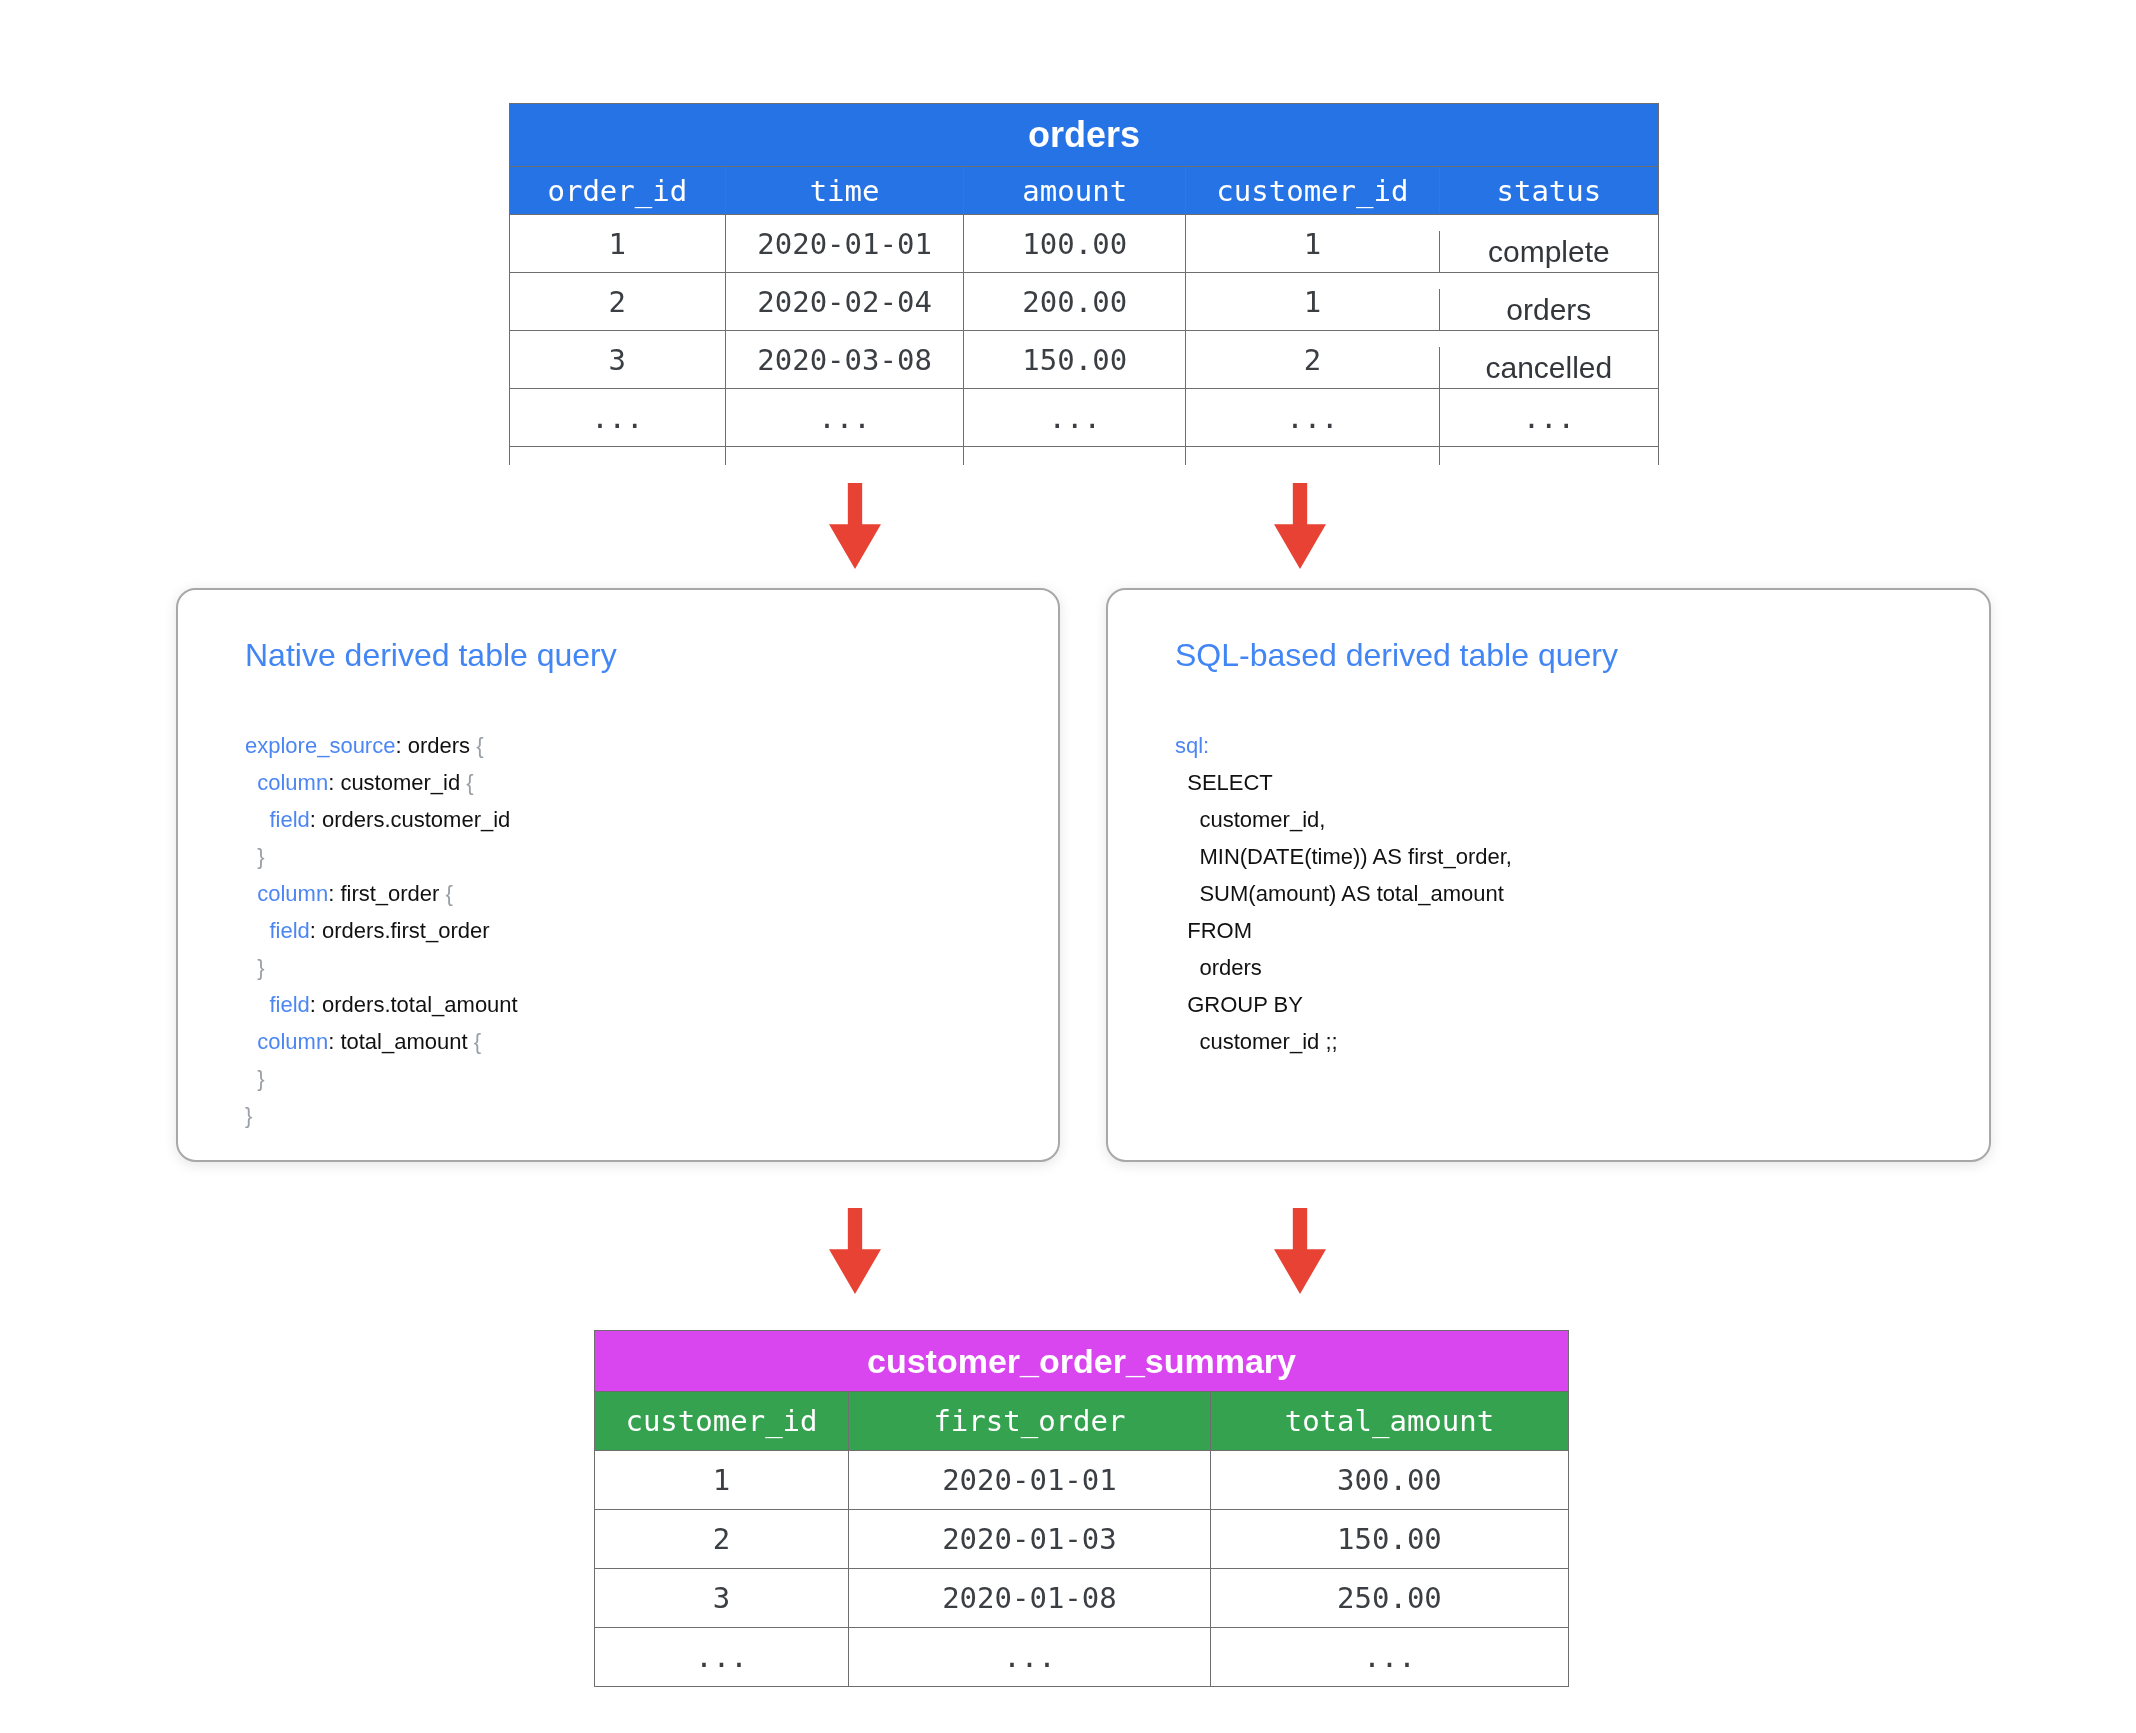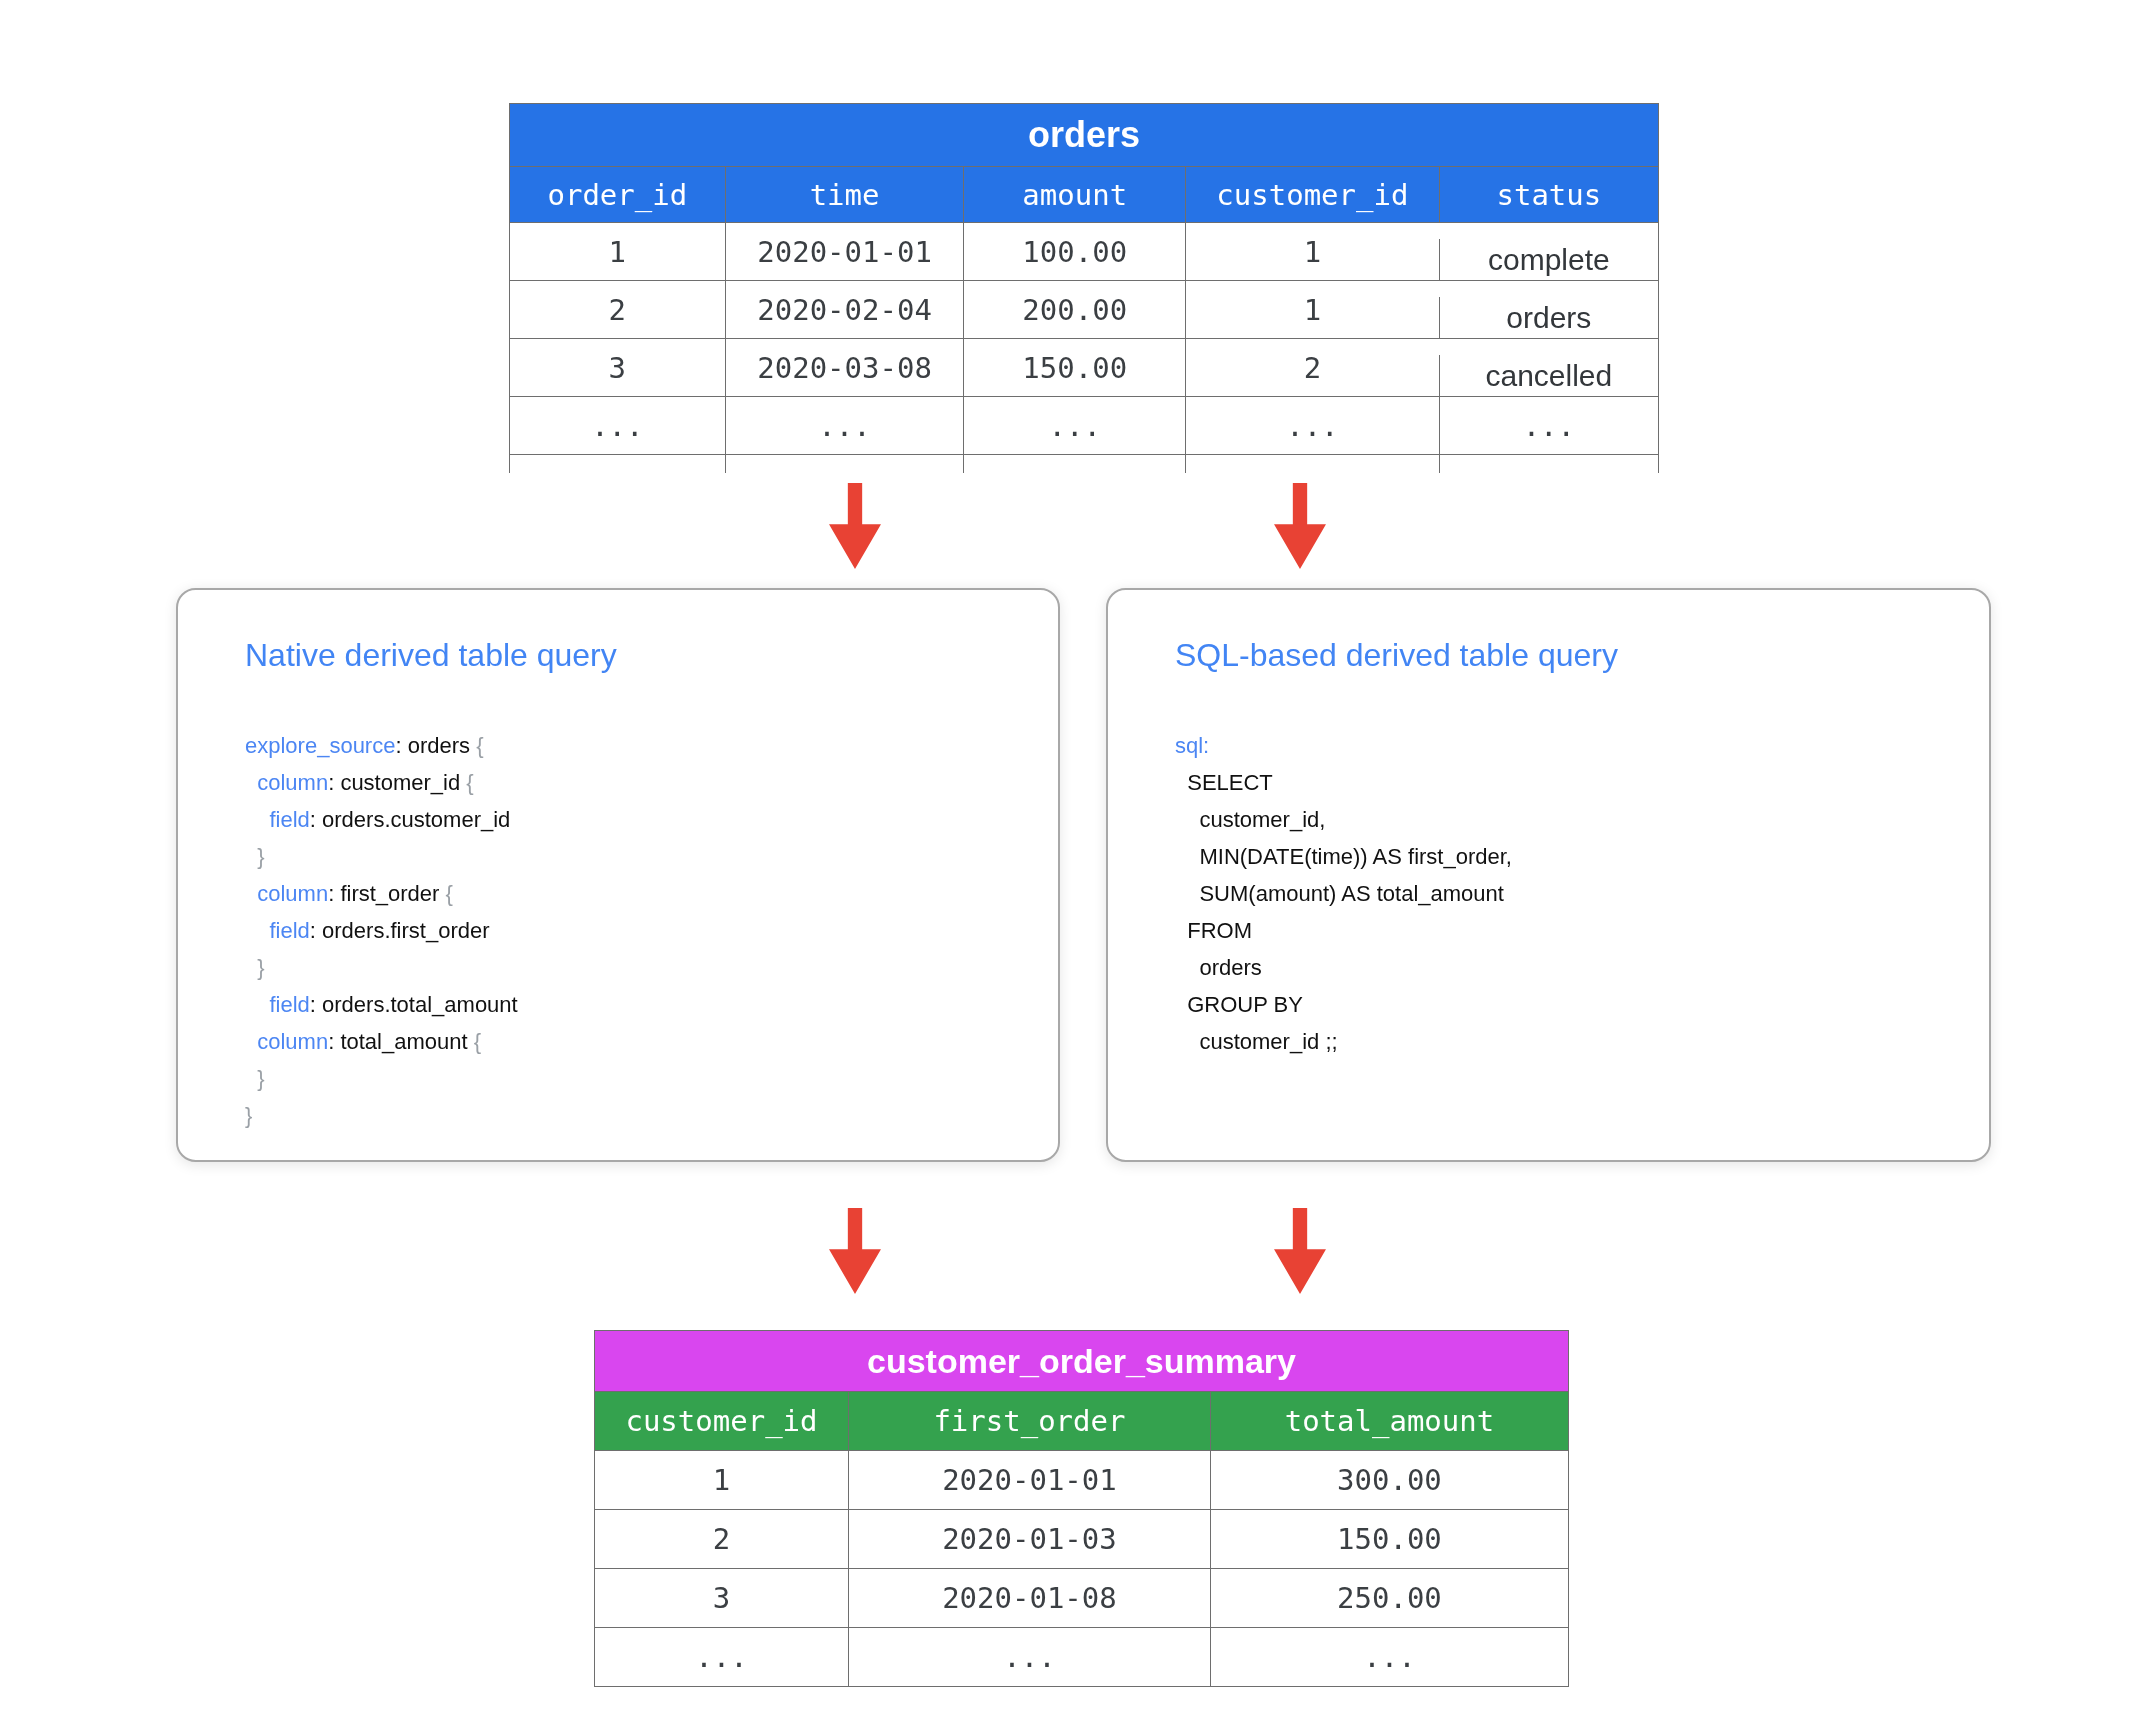--- a/index.html
+++ b/index.html
@@ -13,21 +13,21 @@
   .t-row{display:grid;border-top:1.8px solid #6e6e6e;box-sizing:border-box;}
   .t-cell{display:flex;align-items:center;justify-content:center;box-sizing:border-box;
           font-family:"DejaVu Sans Mono","Liberation Mono",monospace;overflow:hidden;}
   .t-cell + .t-cell{border-left:1.8px solid #6e6e6e;}
   .t-cell.sans{font-family:"Liberation Sans","DejaVu Sans",sans-serif;}
 
   
   .orders{left:509px;top:103px;width:1150px;border-bottom:none;}
   .orders .t-title{height:62px;background:#2673e6;font-size:36px;}
   .orders .t-row{grid-template-columns:18.7% 20.8% 19.3% 22.1% 19.1%;}
-  .orders .head{height:56px;background:#2673e6;text-align:center;}
+  .orders .head{height:48px;background:#2673e6;text-align:center;}
   .orders .head .t-cell{color:#ffffff;font-size:29px;}
   .orders .body-row{height:58px;}
   .orders .body-row .t-cell{color:#3b3f43;font-size:29px;}
   .orders .body-row .t-cell.sans{font-size:30px;color:#33373b;margin-top:16px;}
   .orders .partial{height:18.7px;}
 
   
   .summary{left:594px;top:1330px;width:975px;}
   .summary .t-title{height:60px;background:#d946ef;font-size:34px;}
   .summary .t-row{grid-template-columns:26% 37.2% 36.8%;}

